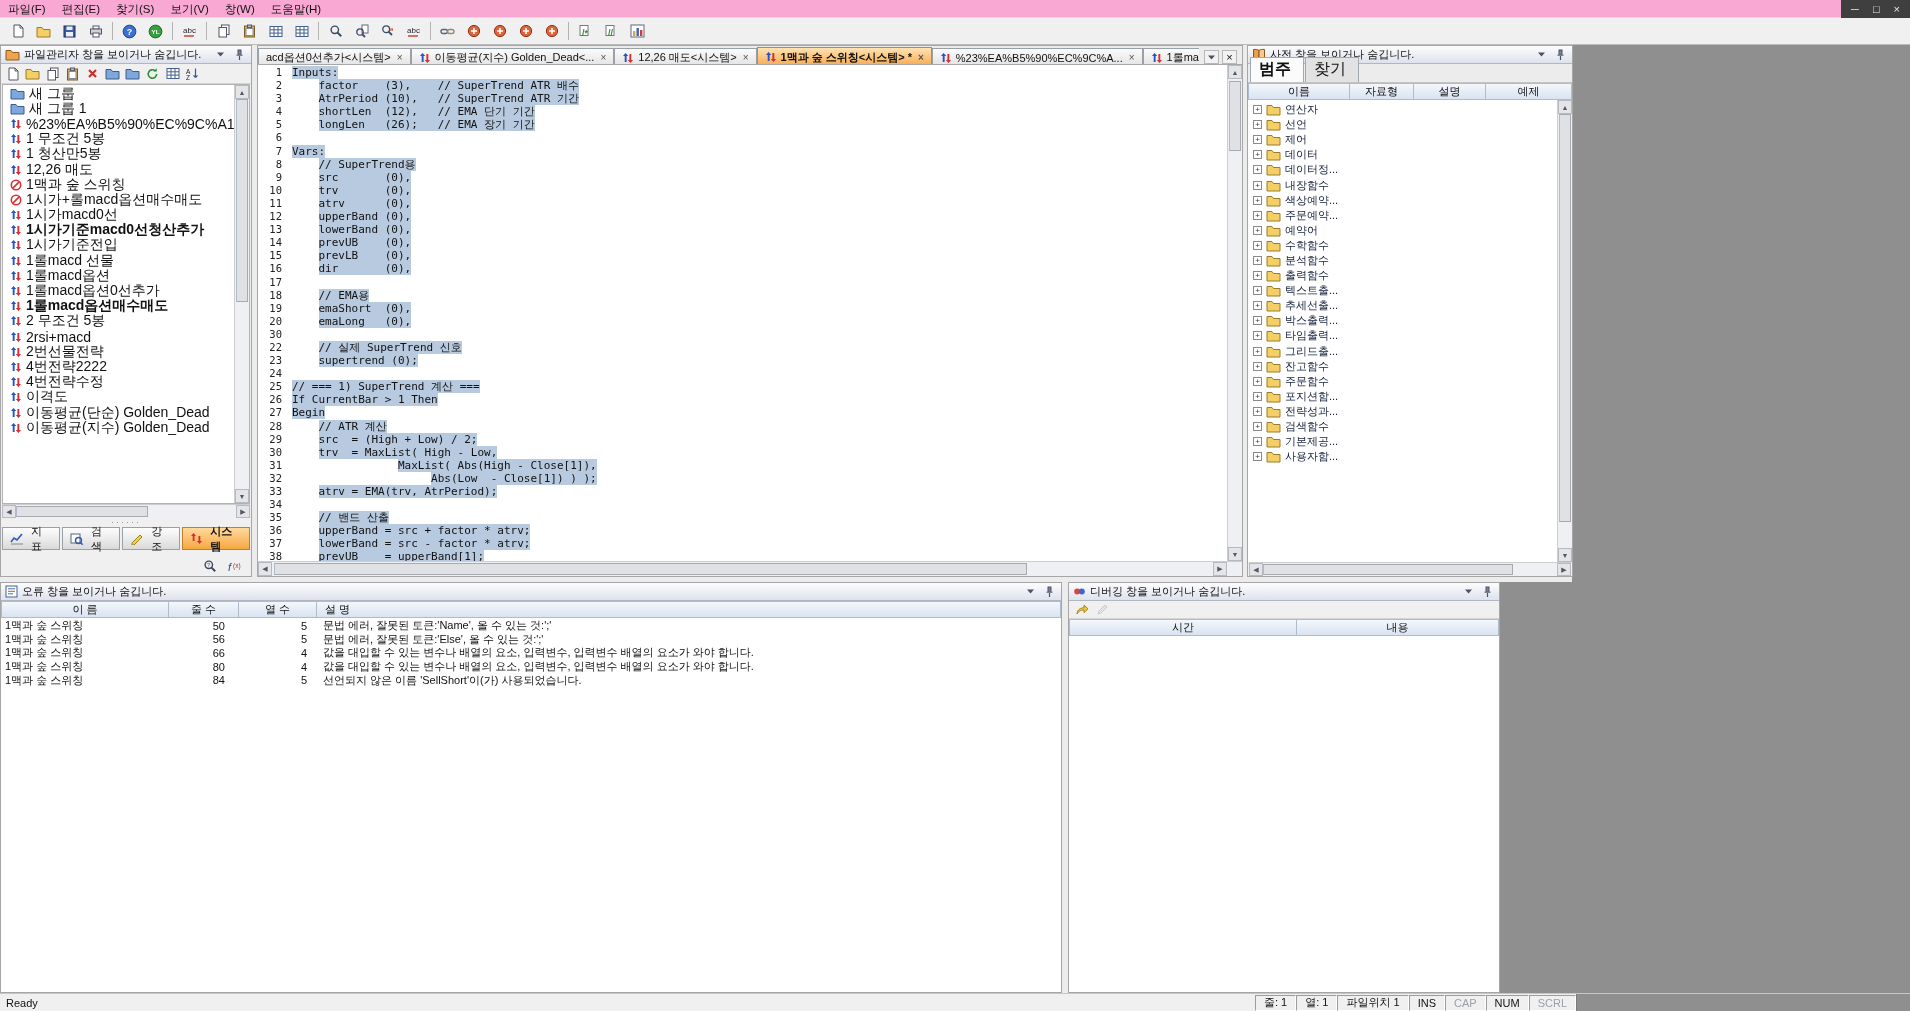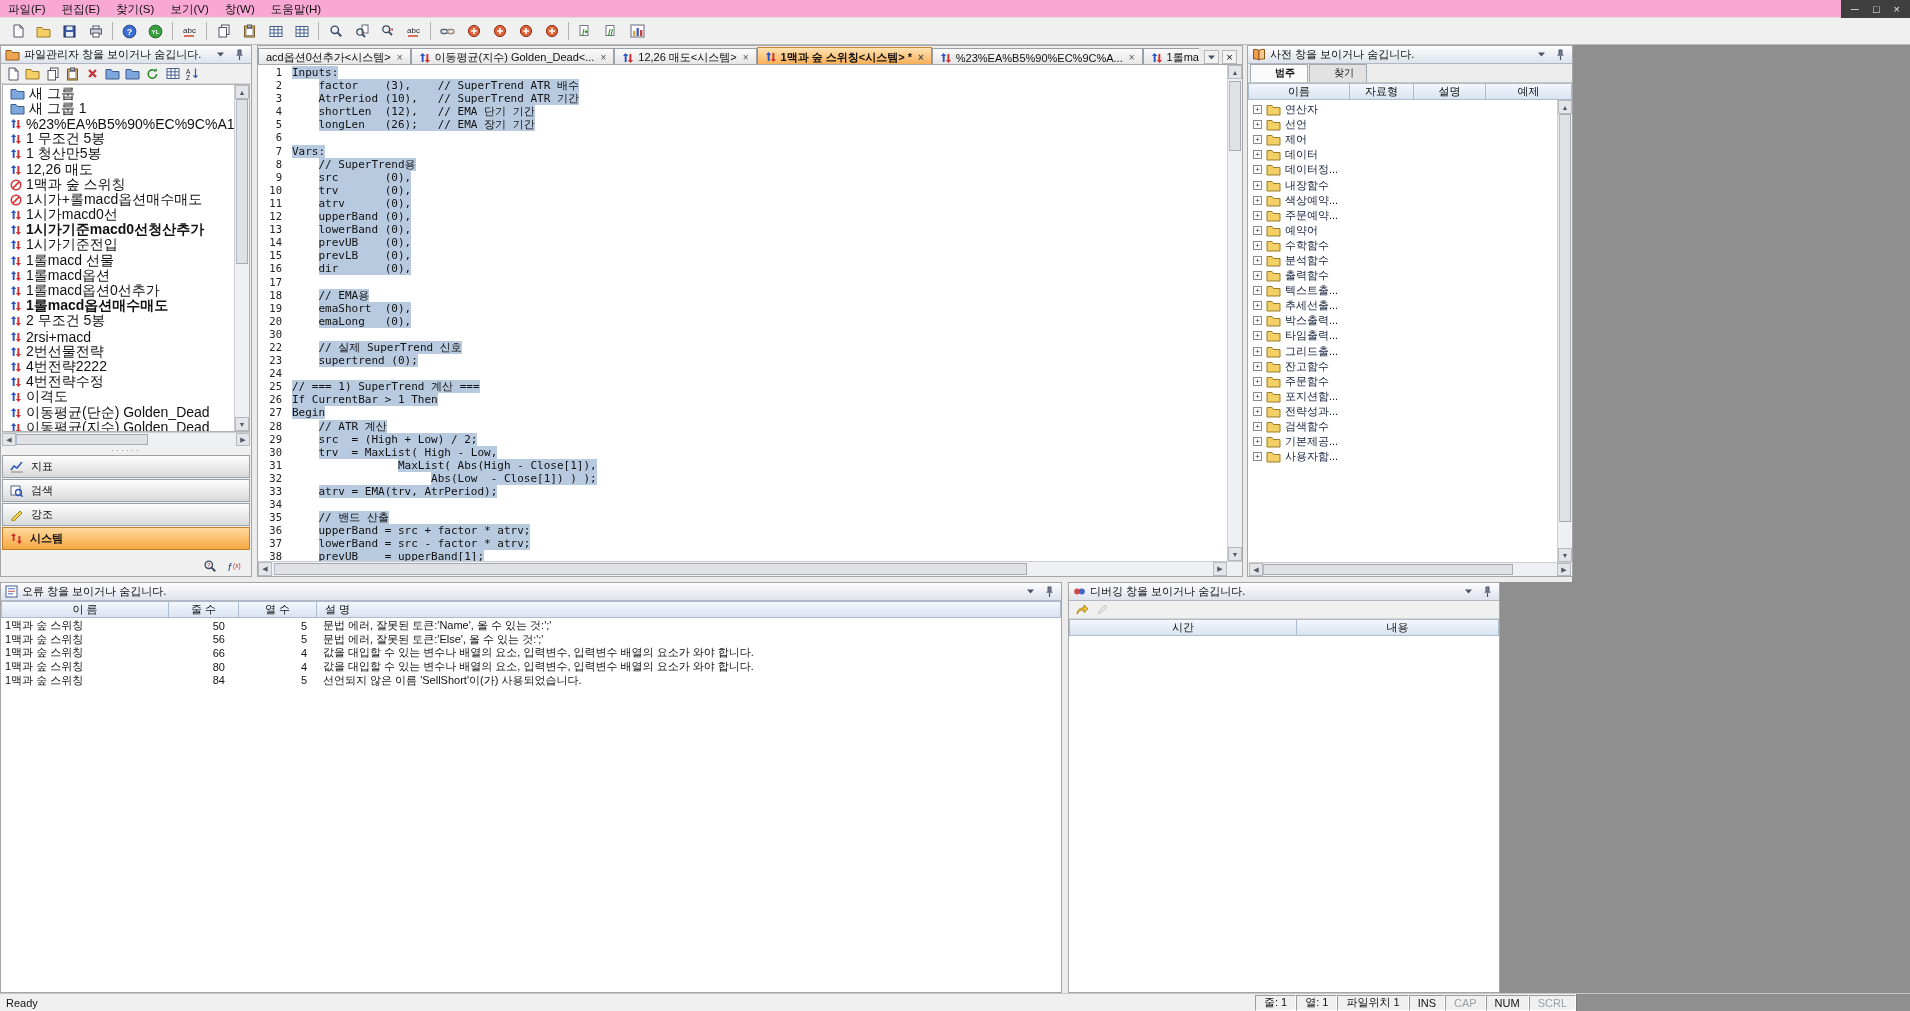--- a/index.html
+++ b/index.html
@@ -45,21 +45,21 @@
   #fm{width:252px;flex:none}
   #fm-toolbar{height:20px;flex:none;display:flex;align-items:center;gap:1px;padding:0 2px;border-bottom:1px solid #d4d4d4}
   .sm-btn{width:19px;height:18px;display:flex;align-items:center;justify-content:center;background:none;border:1px solid transparent}
   #fm-body{flex:1;display:flex;background:#fff;border:1px solid #b2b2b2;margin:0 1px;overflow:hidden}
   #fm-tree{flex:1;overflow:hidden;padding-top:1px}
   .tree-row{height:15.2px;display:flex;align-items:center;gap:4px;padding-left:7px;white-space:nowrap;cursor:default}
   .tree-row .lbl{font-size:14px}
   .tree-row .lbl.b{font-weight:bold}
   .dots{height:8px;display:flex;align-items:center;justify-content:center;color:#8a8a8a;font-size:9px;letter-spacing:2px}
   .dots::after{content:"\00B7\00B7\00B7\00B7\00B7\00B7"}
-  #fm-nav{display:flex;flex-direction:column}
+  #fm-nav{display:flex;flex-direction:row}
   .nav-btn{height:23px;margin:1px 1px 0 1px;border:1px solid #98a0aa;background:linear-gradient(#fdfdfd,#dadada);display:flex;align-items:center;gap:7px;padding:0 7px;cursor:default}
   .nav-btn.active{background:linear-gradient(#ffd99b,#f5a844);border-color:#c07f28;font-weight:bold}
   #fm-footer{height:20px;display:flex;justify-content:flex-end;align-items:center;gap:5px;padding:0 8px;margin-top:6px}
 
   
   #edcol{width:986px;flex:none;display:flex;flex-direction:column;background:#fff;border:1px solid #a6a6a6}
   #tabbar{height:19px;flex:none;background:#ececec;border-bottom:1px solid #a8a8a8;display:flex;align-items:flex-end}
   #tabs{display:flex;flex:1;height:17px;overflow:hidden}
   .tab{display:flex;align-items:center;gap:4px;padding:0 7px;border:1px solid #9aa0a8;border-bottom:none;background:linear-gradient(#fbfbfb,#e3e3e3);height:18px;margin-top:1px;white-space:nowrap;font-size:11px;cursor:default}
   .tab.active{background:linear-gradient(#ffe3b2,#f8a94d);border-color:#c8882f;font-weight:bold;height:19px;margin-top:0}
@@ -72,21 +72,21 @@
   .cl .ln{width:34px;flex:none;text-align:right;padding-right:10px;color:#222;font-size:10.5px}
   .cl .ct{white-space:pre}
   .cl .sel{background:#b8cadf}
   #ed-hrow{height:15px;flex:none;display:flex}
   #ed-hrow .hsb{flex:1;height:15px}
   #ed-corner{width:15px;background:#eef0f3;border-top:1px solid #cdcdcd}
 
   
   #dict{width:326px;flex:none}
   #dict-tabs{height:19px;flex:none;display:flex;align-items:flex-end;gap:1px;padding:1px 2px 0 2px;background:#ececec;border-bottom:1px solid #c4c4c4}
-  .dtab{padding:1px 12px 2px 24px;border:1px solid #a2a8b2;border-bottom:none;background:#e2e2e2;font-size:10px;cursor:default}
+  .dtab{padding:1px 12px 2px 8px;border:1px solid #a2a8b2;border-bottom:none;background:#e2e2e2;font-size:16px;cursor:default}
   .dtab.active{background:#fbfbfb;font-weight:bold}
   #dict-thead{height:17px;flex:none;display:flex}
   .th{background:linear-gradient(#f4f7fc,#d9e3f1);border:1px solid #aebccd;border-left:none;display:flex;align-items:center;justify-content:center;font-size:11px}
   .th:first-child{border-left:1px solid #aebccd}
   #dict-body{flex:1;display:flex;background:#fff;overflow:hidden}
   #dict-tree{flex:1;overflow:hidden;padding-top:2px}
   .dtree-row{height:15.1px;display:flex;align-items:center;gap:4px;padding-left:5px;white-space:nowrap;cursor:default}
   .plus{width:9px;height:9px;flex:none;border:1px solid #8a8a8a;background:#fff;font-size:8px;line-height:7px;text-align:center;color:#333}
   .dtree-row .lbl{font-size:11px;color:#14203c}
 

